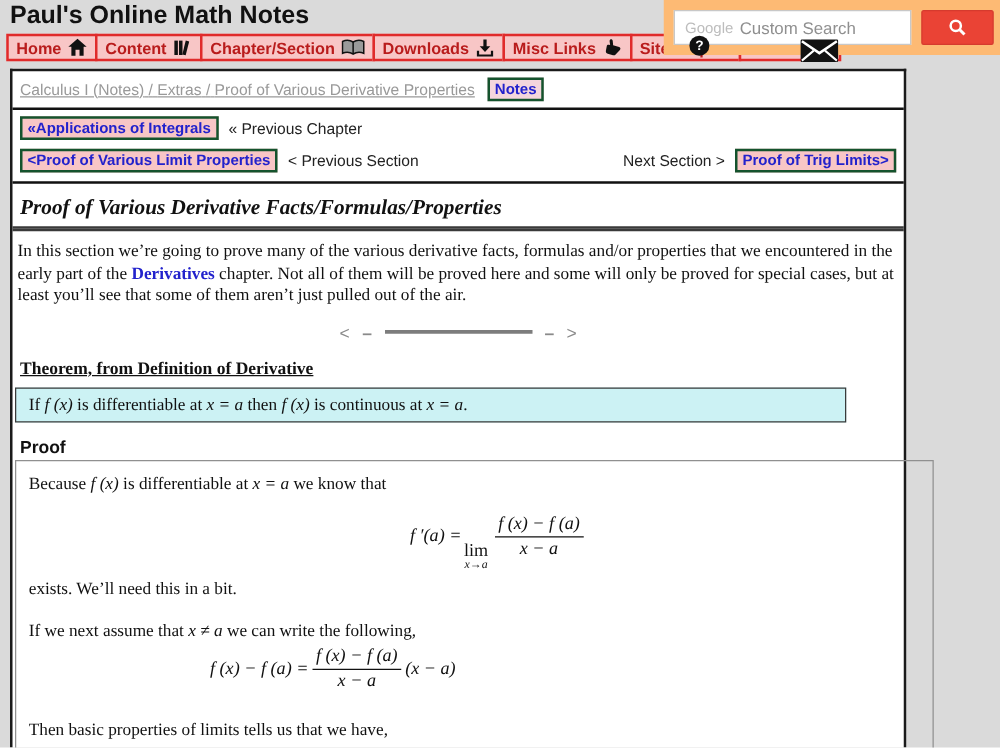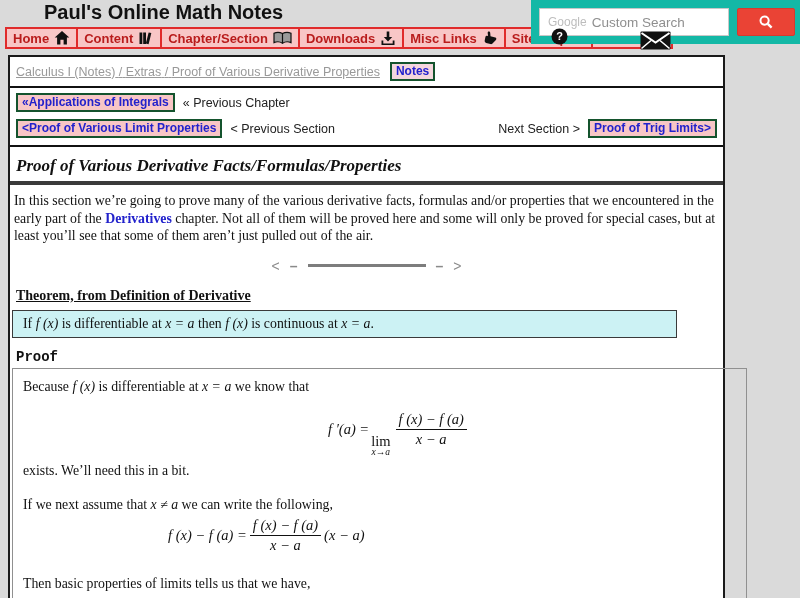--- a/index.html
+++ b/index.html
@@ -6,26 +6,26 @@
   html,body { width: 800px; height: 598px; }
   body {
     position: relative;
     background: #DADADA;
     font-family: "Liberation Sans", sans-serif;
     overflow: hidden;
   }
   
   .site-title {
     position: absolute; left: 8px; top: 1px;
-    font-size: 20px; font-weight: bold; color: #111; margin-left: 36px;
+    font-size: 20px; font-weight: bold; color: #111;
   }
   
   .search-panel {
     position: absolute; left: 531px; top: 0; width: 269px; height: 44px;
-    background: #14b8a6; z-index: 5;
+    background: #fdba74; z-index: 5;
   }
   .search-input {
     position: absolute; left: 8px; top: 8px; width: 190px; height: 28px;
     border: 1px solid #c8c8c8; background: #fff;
     display: flex; align-items: center; gap: 5px; padding-left: 8px;
     font-size: 13px; overflow: hidden; white-space: nowrap;
   }
   .google-word { color: #bdbdbd; font-size: 12px; }
   .cse-placeholder { color: #8f8f8f; font-size: 13.5px; }
   .search-btn {
@@ -91,21 +91,21 @@
   .theorem-heading {
     font-family: "Liberation Serif", serif; font-size: 14px; font-weight: bold;
     text-decoration: underline; padding: 14px 6px 4px; color: #111;
   }
   .theorem-box {
     margin: 2px 46px 0 2px; background: #CCF2F4; border: 1px solid #3a3a3a;
     font-family: "Liberation Serif", serif; font-size: 13.8px; color: #111;
     padding: 5px 10px;
   }
   .proof-heading {
-    font-family: Liberation Mono, monospace; font-size: 14px; font-weight: bold;
+    font-family: Liberation Sans, sans-serif; font-size: 14px; font-weight: bold;
     padding: 11px 6px 3px; color: #111;
   }
   .proof-box {
     margin-left: 2px; width: 735px; border: 1px solid #909090;
     font-family: "Liberation Serif", serif; font-size: 13.8px; color: #111;
     padding: 8px 10px; height: 300px;
   }
   .proof-box p { margin: 2px 0; }
   
   .meq { font-family: "Liberation Serif", serif; font-size: 14.5px; font-style: italic;

